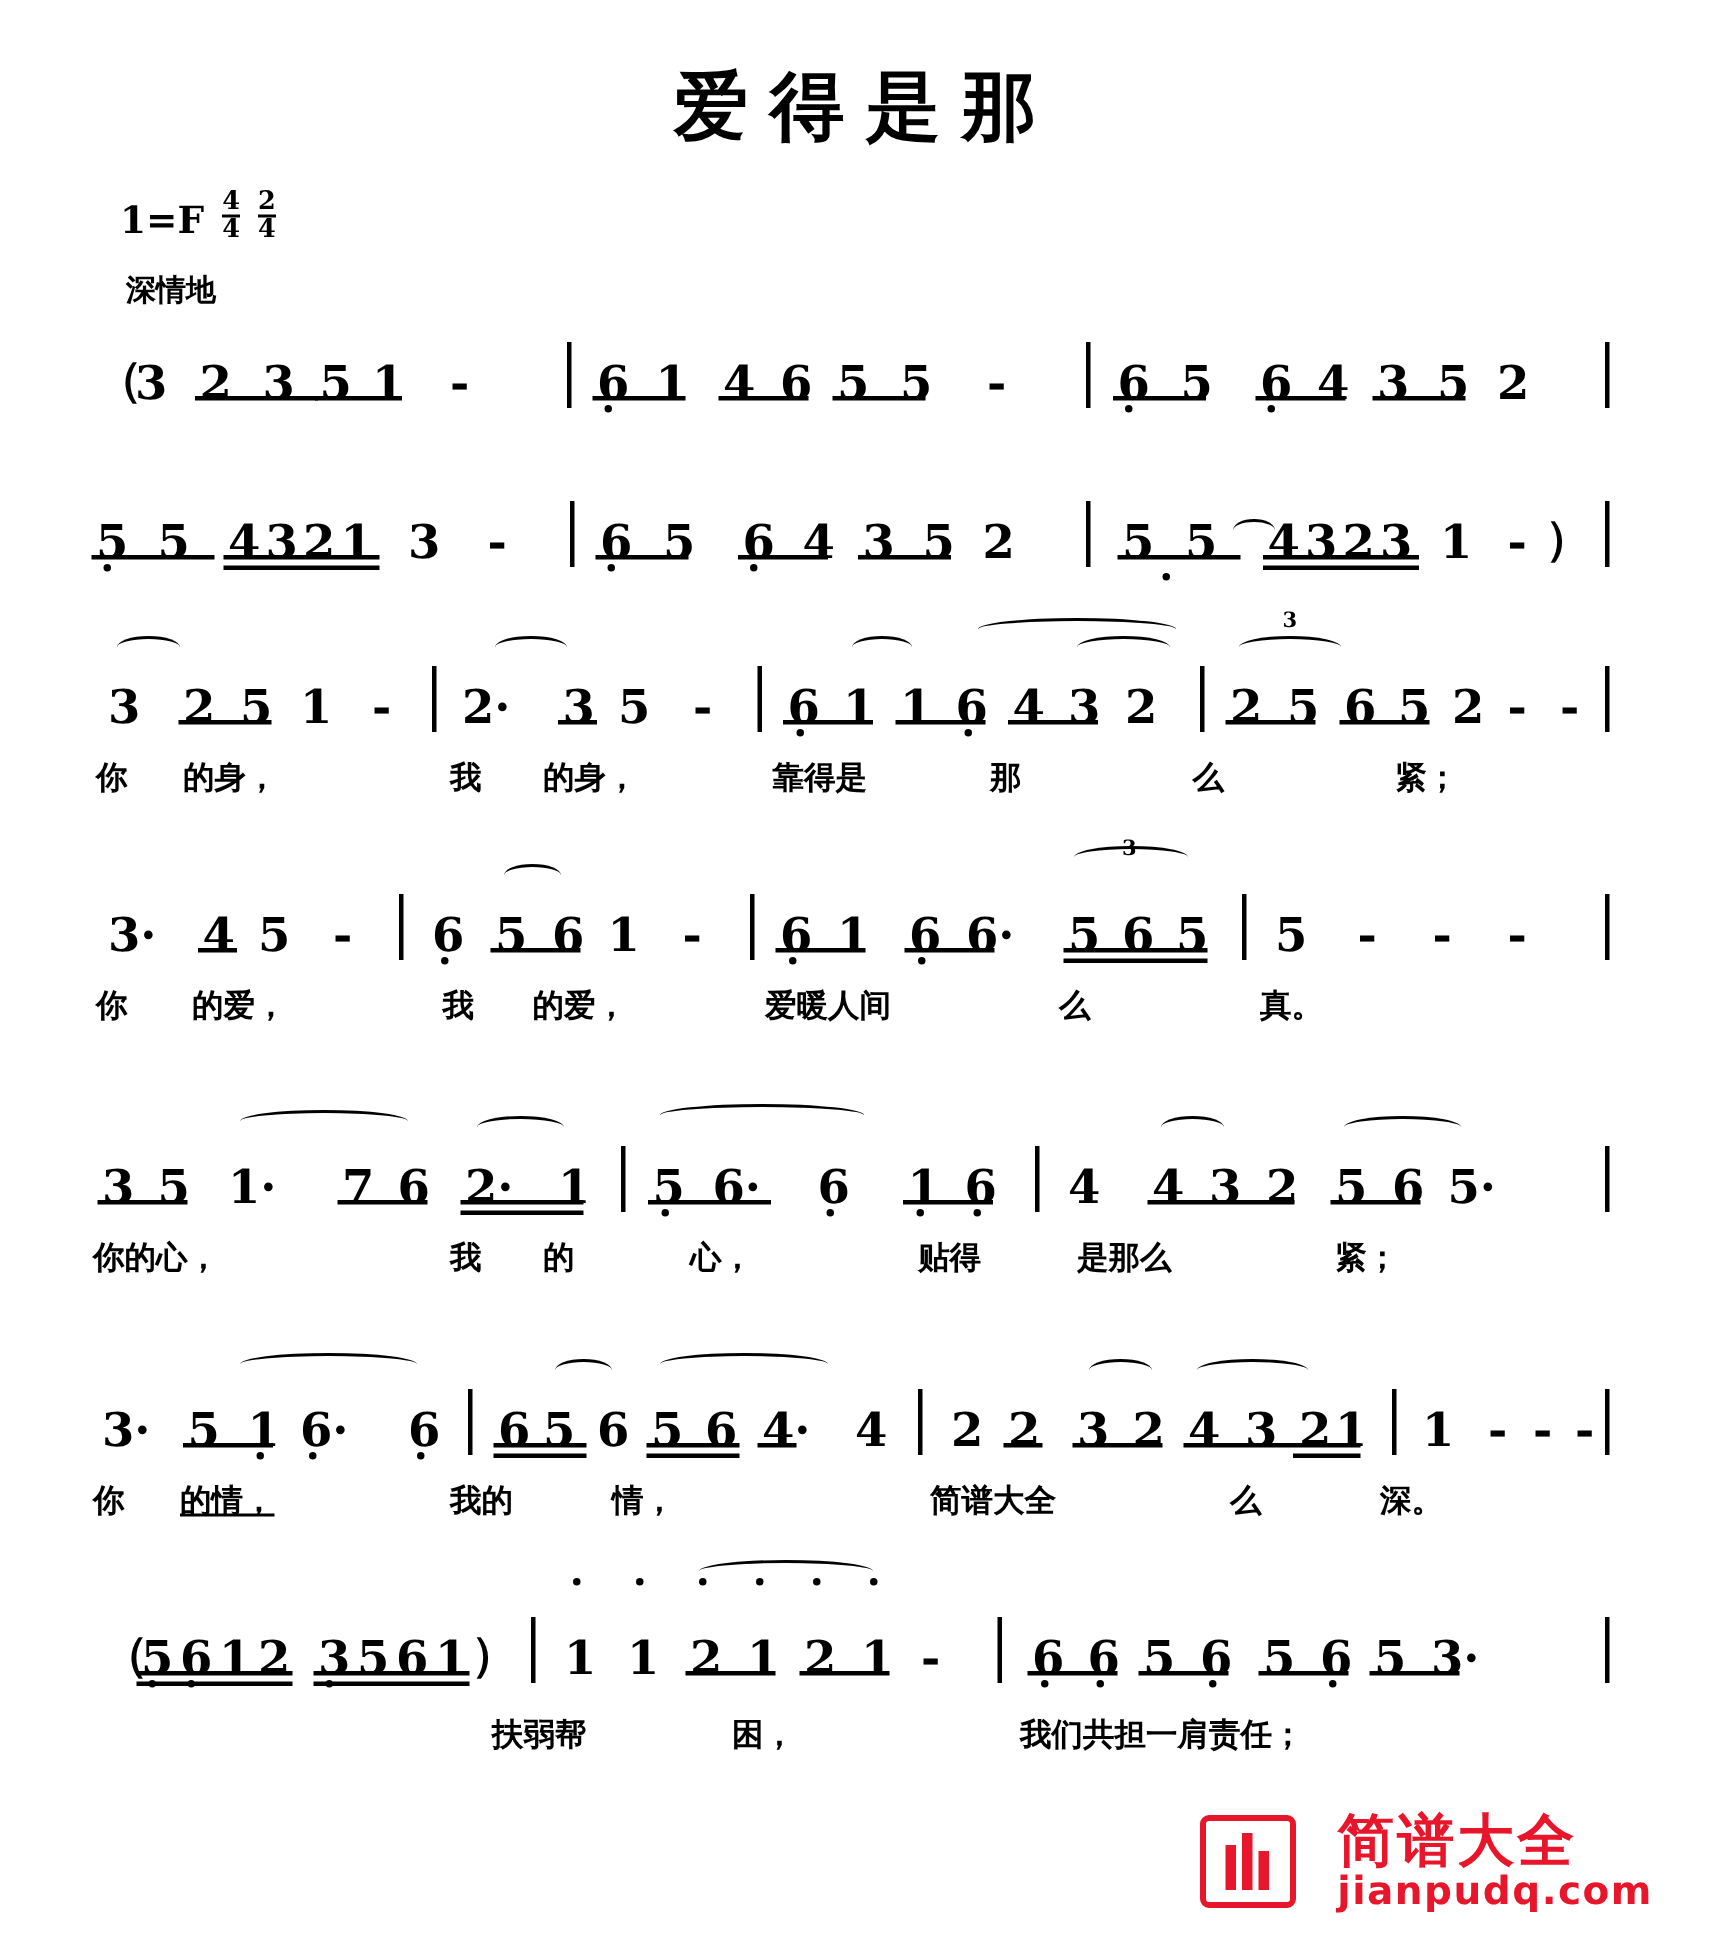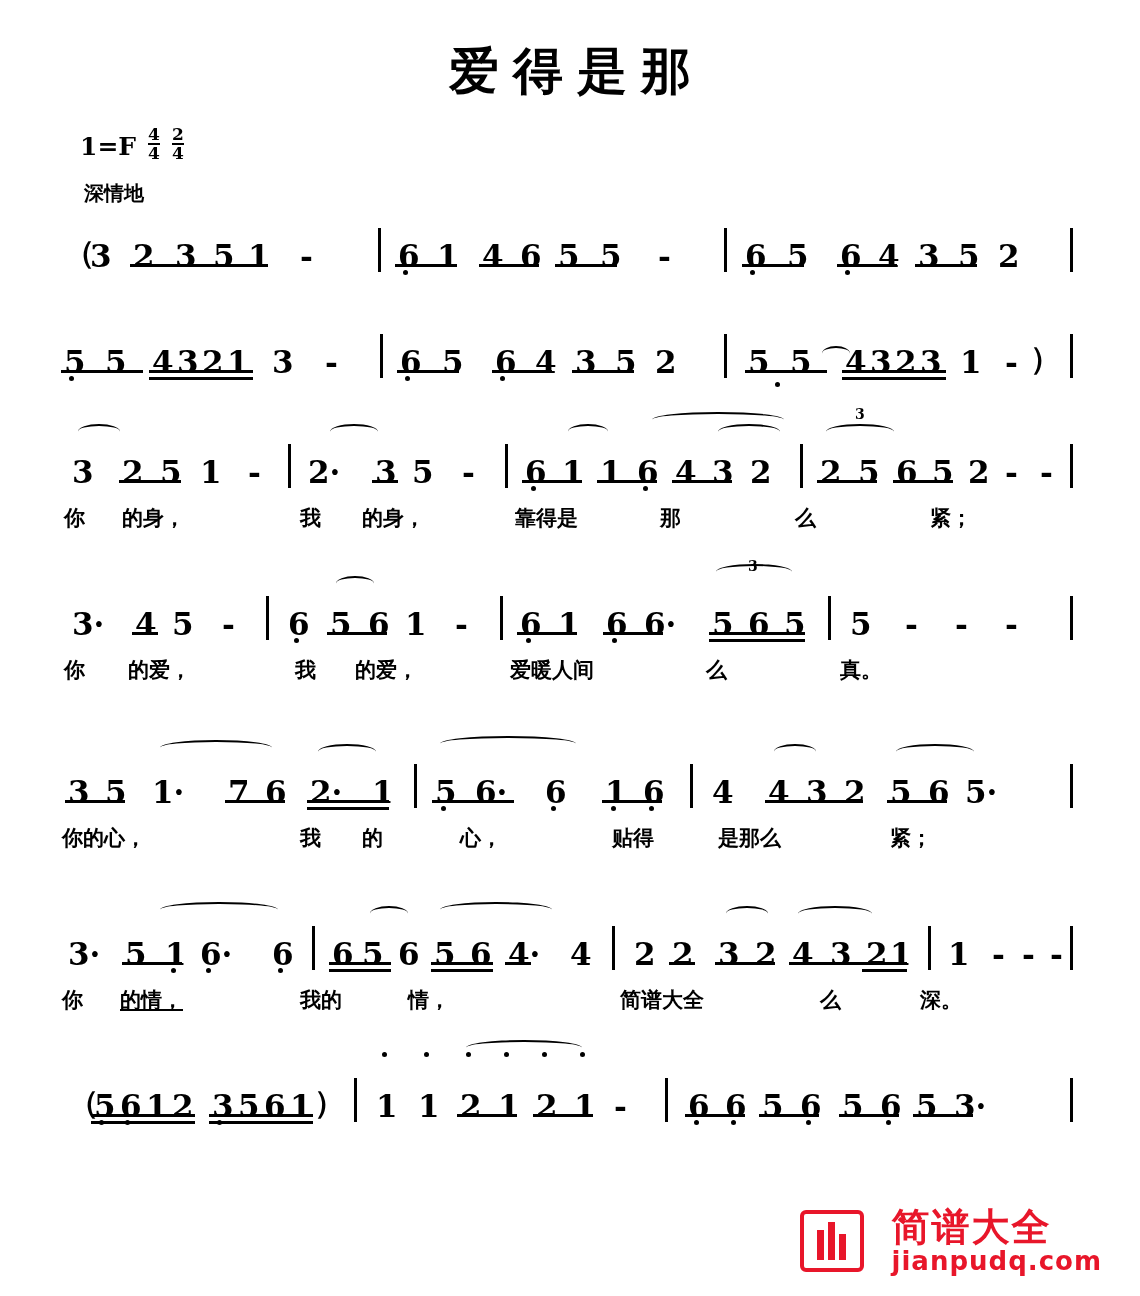--- a/index.html
+++ b/index.html
@@ -499,20 +499,25 @@
       <div class="dot" style="left:466px;top:-10px;"></div>
       <div class="dot" style="left:504px;top:-10px;"></div>
       <div class="dot" style="left:542px;top:-10px;"></div>
       <div class="dot" style="left:580px;top:-10px;"></div>
       <div class="dot" style="left:694px;top:58px;"></div>
       <div class="dot" style="left:731px;top:58px;"></div>
       <div class="dot" style="left:806px;top:58px;"></div>
       <div class="dot" style="left:886px;top:58px;"></div>
       <div class="slur" style="left:466px;top:-22px;width:116px;"></div>
     </div>
+    <div class="lyrics" style="margin-top:18px;">
+      <span class="w" style="left:328px;">扶弱帮</span>
+      <span class="w" style="left:488px;">困，</span>
+      <span class="w" style="left:680px;">我们共担一肩责任；</span>
+    </div>
   </div>
 
   <div class="logo">
     <div class="logo-mark">
       <i style="height:30px;"></i>
         <i style="height:38px;"></i>
         <i style="height:26px;"></i>
     </div>
     <div class="logo-text">
       <div class="logo-cn">简谱大全</div>

